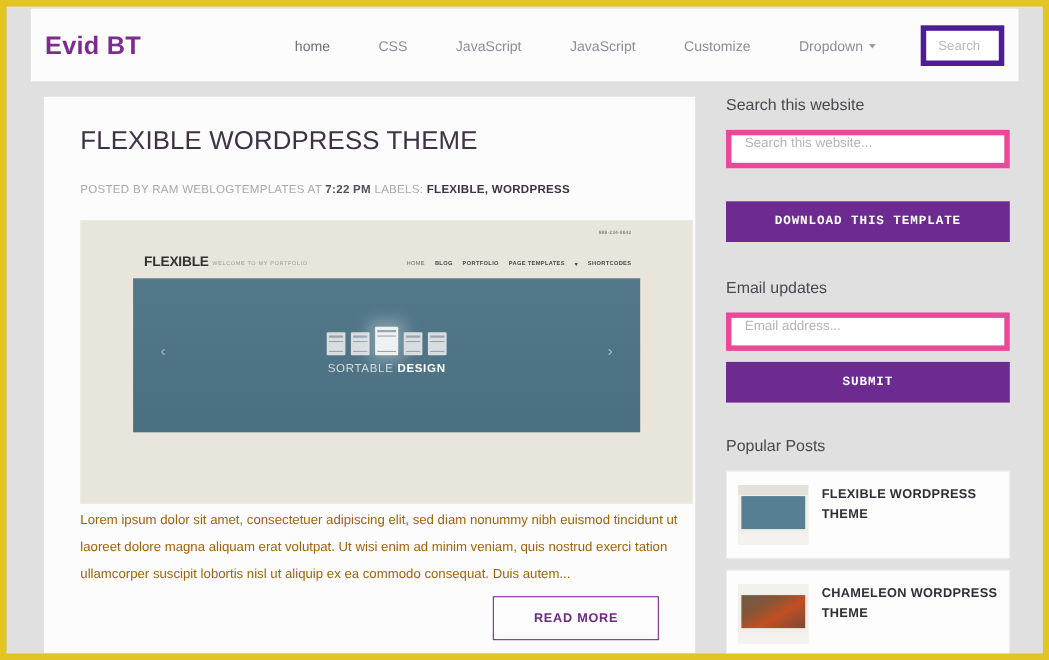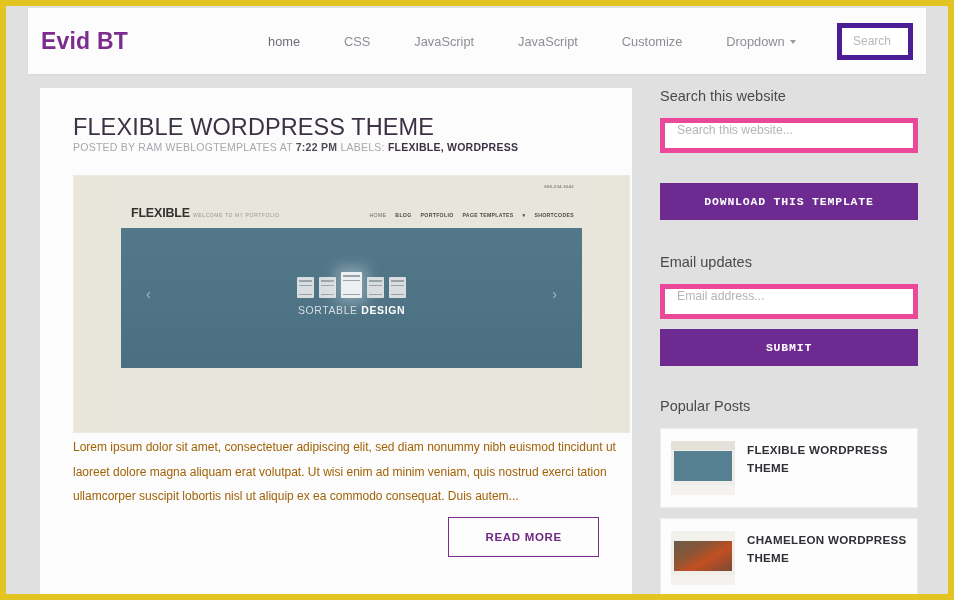--- a/index.html
+++ b/index.html
@@ -116,20 +116,21 @@
   
   .post-title {
     font-size: 23.5px;
     color: #3d3245;
     font-weight: normal;
     letter-spacing: 0.1px;
     margin-top: 10px;
   }
 
   .post-meta {
+    margin-top: 25px;
     font-size: 10.5px;
     color: #a7a7ad;
     letter-spacing: 0.25px;
   }
   .post-meta b { color: #4e4e57; font-weight: bold; }
   .post-meta .lbl { color: #3d3245; font-weight: bold; }
 
   
   .feat {
     margin-top: 22px;

